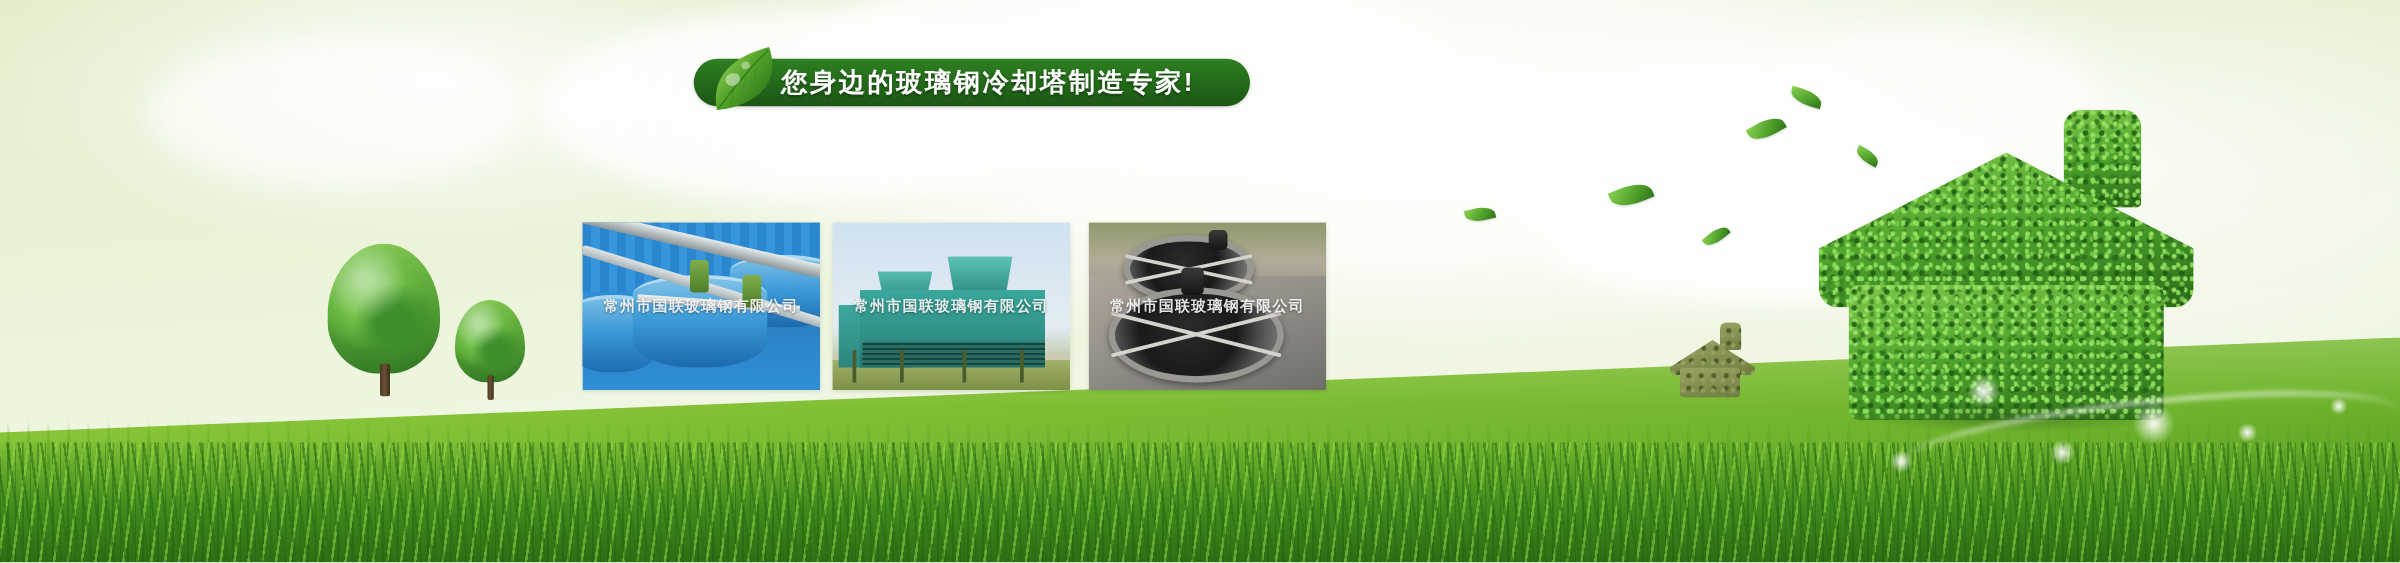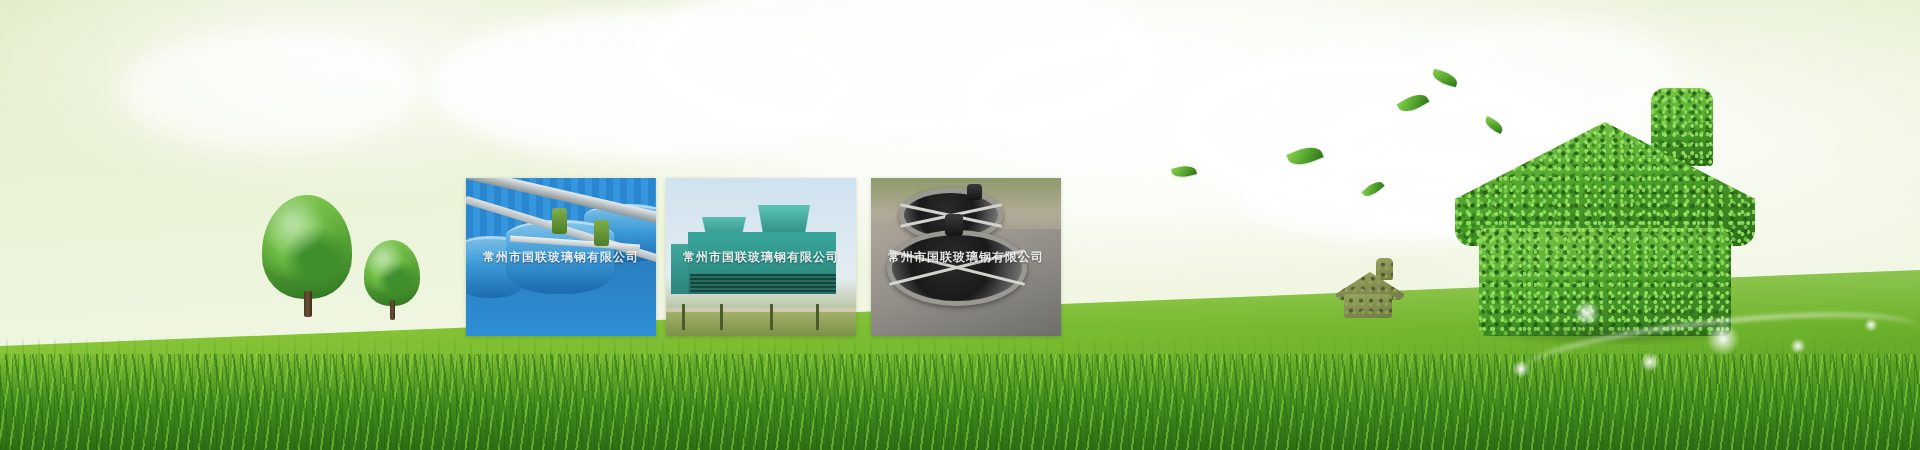--- a/index.html
+++ b/index.html
@@ -89,21 +89,21 @@
     font-size:38px; font-weight:bold;
     color:#1a6312;
     letter-spacing:1px;
     white-space:nowrap;
     text-shadow:1px 1px 0 rgba(255,255,255,0.55);
   }
 
   
   .photo {
     position:absolute; top:178px;
-    height:158px;
+    height:134px;
     overflow:hidden;
     box-shadow:0 1px 4px rgba(0,0,0,0.16);
   }
   .photo-1 { left:466px; width:190px; }
   .photo-2 { left:666px; width:190px; }
   .photo-3 { left:871px; width:190px; }
 
   .ph-watermark {
     position:absolute; left:0; right:0; top:50%;
     transform:translateY(-50%);
@@ -409,20 +409,38 @@
     <div class="gh-shadow"></div>
   </div>
 
   <div class="fleaf fl-1"></div>
   <div class="fleaf fl-2"></div>
   <div class="fleaf fl-3"></div>
   <div class="fleaf fl-4"></div>
   <div class="fleaf fl-5"></div>
   <div class="fleaf fl-6"></div>
 
+  <div class="tagline-wrap">
+    <div class="tagline-pill"></div>
+    <svg class="leaf-badge" viewBox="0 0 64 48">
+      <defs>
+        <linearGradient id="lg" x1="0" y1="0" x2="1" y2="1">
+          <stop offset="0%" stop-color="#9fdc5e"></stop>
+          <stop offset="45%" stop-color="#57a52c"></stop>
+          <stop offset="100%" stop-color="#266c14"></stop>
+        </linearGradient>
+      </defs>
+      <path d="M4 40 C6 16 24 2 58 3 C60 28 42 46 4 40 Z" fill="url(#lg)"></path>
+      <path d="M6 39 C20 28 40 14 57 5" stroke="#2d7a1c" stroke-width="1.4" fill="none" opacity=".75"></path>
+      <path d="M16 38 L24 24 M26 35 L34 20 M36 31 L44 16" stroke="#3e8c26" stroke-width="1" fill="none" opacity=".6"></path>
+      <ellipse cx="23" cy="20" rx="6" ry="5" fill="#ffffff" opacity=".45"></ellipse>
+      <ellipse cx="36" cy="12" rx="3.4" ry="3" fill="#ffffff" opacity=".4"></ellipse>
+    </svg>
+    <div class="tagline-text">您身边的玻璃钢冷却塔制造专家!</div>
+  </div>
 
 
   <div class="photo photo-1">
     <div class="p1-bg"></div>
     <div class="p1-roof"></div>
     <div class="p1-tank p1-t3"></div>
     <div class="p1-tank p1-t2"></div>
     <div class="p1-tank p1-t1"></div>
     <div class="p1-pipe"></div>
     <div class="p1-pipe2"></div>

